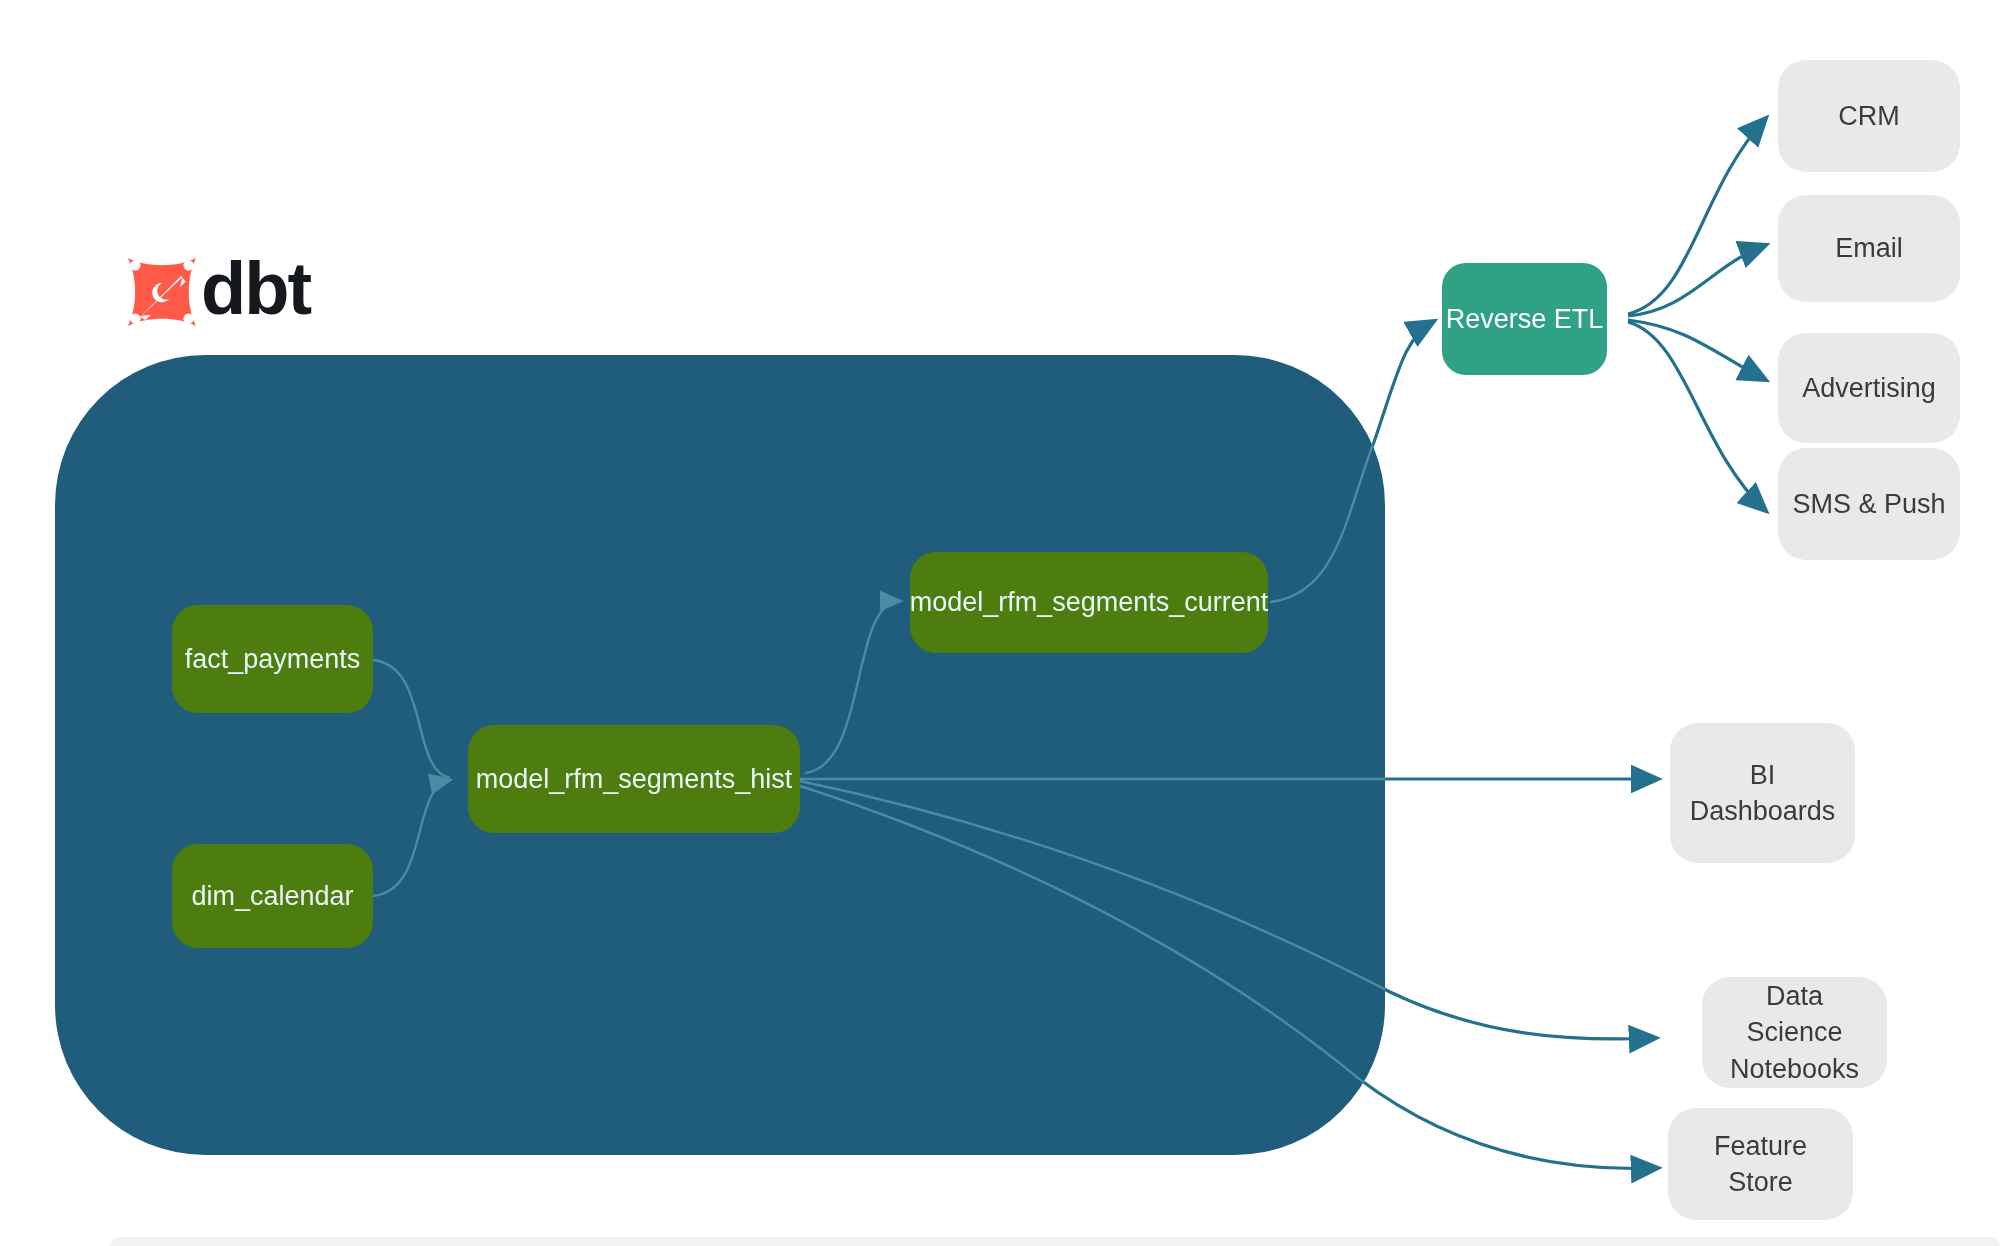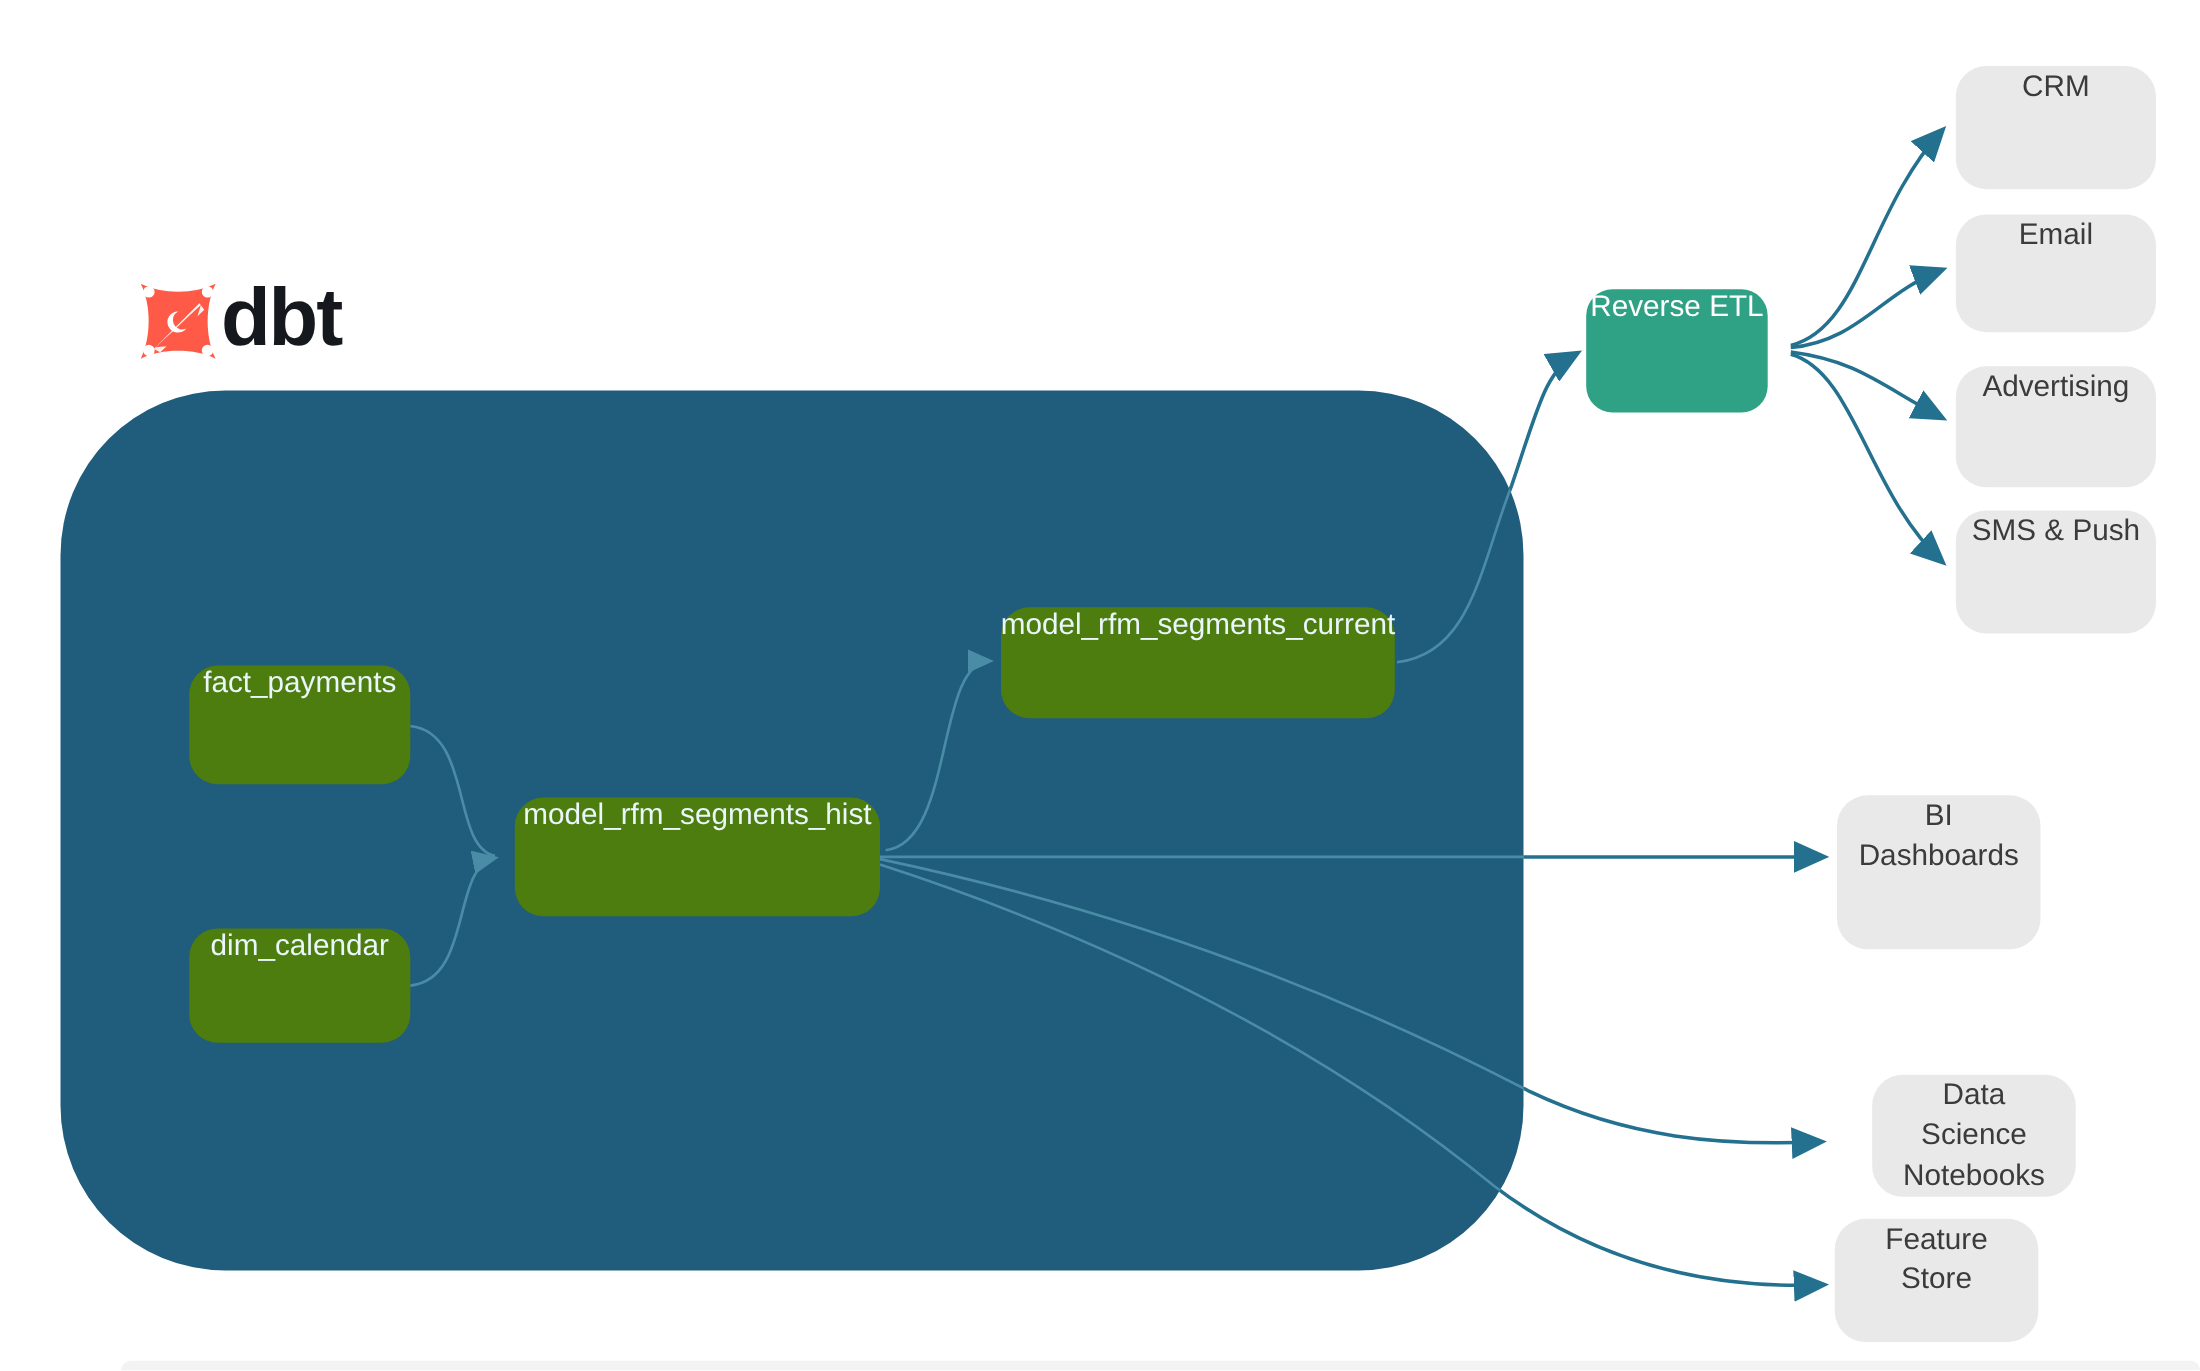--- a/index.html
+++ b/index.html
@@ -13,36 +13,36 @@
   .logo-text{font-size:74px;font-weight:700;color:#15181c;letter-spacing:-2px;line-height:1;padding-bottom:6px;}
   
   .warehouse{
     position:absolute;left:55px;top:355px;width:1330px;height:800px;
     background:#205c7c;border-radius:150px;
   }
   
   .connectors{position:absolute;left:0;top:0;width:2000px;height:1246px;pointer-events:none;}
   
   .node{
-    position:absolute;display:flex;justify-content:center;
+    position:absolute;display:flex;align-items:center;justify-content:center;
     text-align:center;box-sizing:border-box;
   }
   .node-teal{background:#4d7c0f;border-radius:26px;color:#eaf6f9;font-size:27px;}
   .node-green{background:#2fa184;border-radius:24px;color:#ffffff;font-size:27px;}
   .node-gray{background:#e9e9e9;border-radius:28px;color:#3b3b3b;font-size:27px;line-height:1.35;padding:0 14px;}
   
   .n-fact   {left:172px;top:605px;width:201px;height:108px;}
   .n-dim    {left:172px;top:844px;width:201px;height:104px;}
   .n-hist   {left:468px;top:725px;width:332px;height:108px;}
   .n-current{left:910px;top:552px;width:358px;height:101px;}
   .n-retl   {left:1442px;top:263px;width:165px;height:112px;}
   .n-crm    {left:1778px;top:60px; width:182px;height:112px;}
   .n-email  {left:1778px;top:195px;width:182px;height:107px;}
   .n-adv    {left:1778px;top:333px;width:182px;height:110px;}
-  .n-sms    {left:1778px;top:464px;width:182px;height:112px;}
+  .n-sms    {left:1778px;top:448px;width:182px;height:112px;}
   .n-bi     {left:1670px;top:723px;width:185px;height:140px;}
   .n-ds     {left:1668px;top:977px;width:185px;height:111px;margin-left:34px;}
   .n-fs     {left:1668px;top:1108px;width:185px;height:112px;}
   
   .bottom-strip{
     position:absolute;left:110px;right:0;bottom:0;height:9px;
     background:#f3f3f3;border-radius:10px 10px 0 0;
   }
 </style>
 </head>

